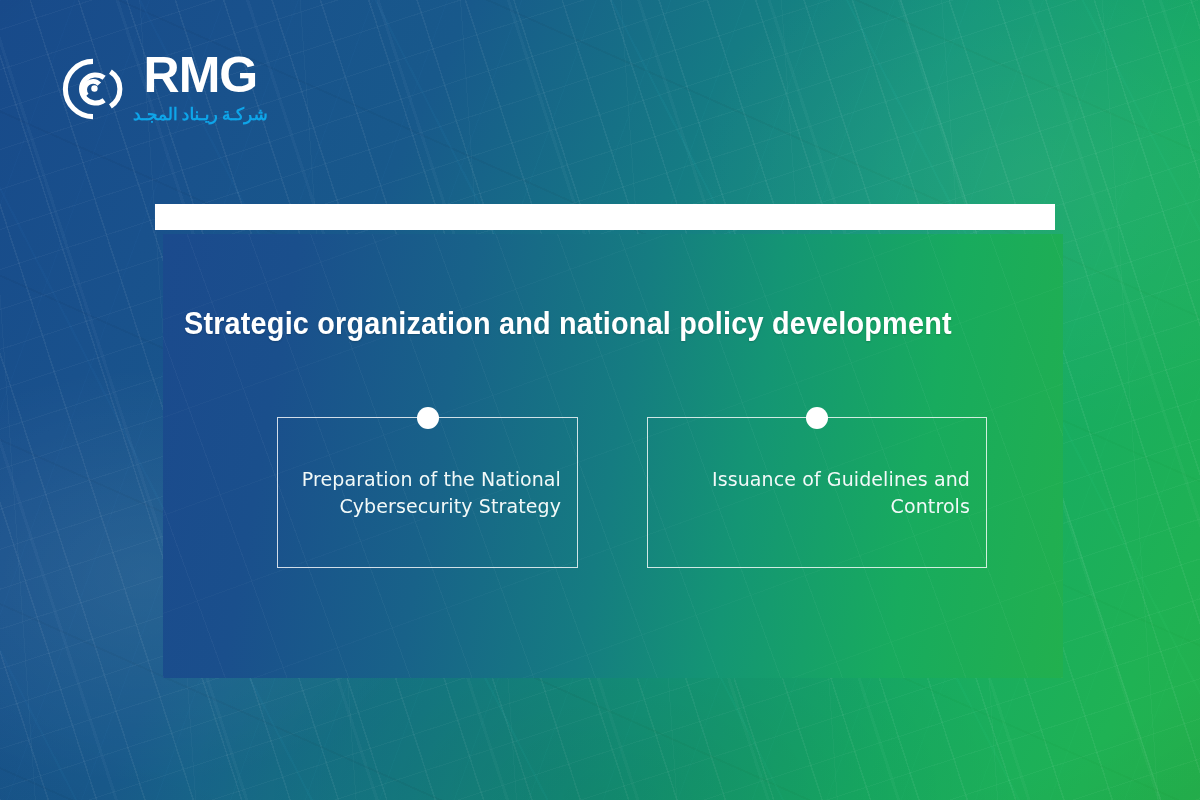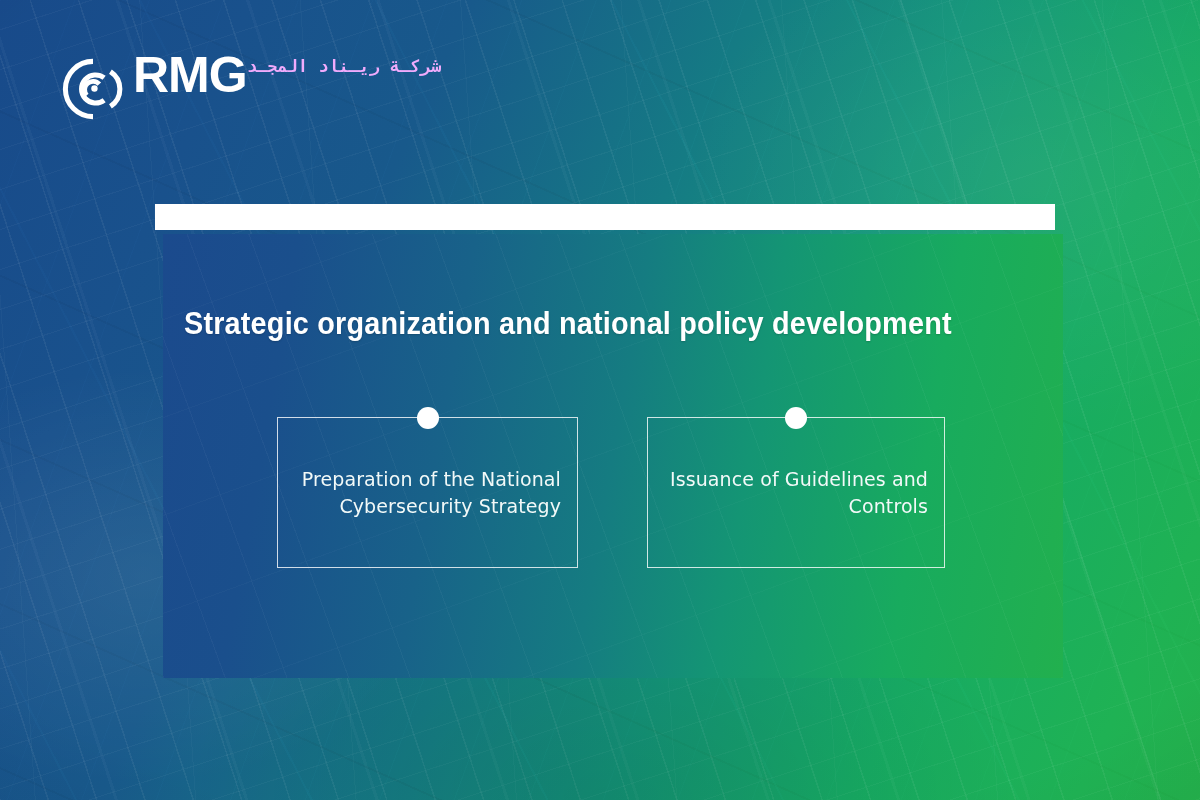--- a/index.html
+++ b/index.html
@@ -60,30 +60,30 @@
     background:radial-gradient(ellipse 120% 110% at 50% 45%, transparent 55%, rgba(0,0,0,.14) 100%);
   }
 
   
   .logo {
     position:absolute; left:62px; top:52px;
     display:flex; align-items:flex-start; gap:9px;
     z-index:6;
   }
   .logo-mark { width:62px; height:62px; margin-top:6px; flex:none; }
-  .logo-text { display:flex; flex-direction:row; align-items:flex-start; }
+  .logo-text { display:flex; flex-direction:column; align-items:center; }
   .logo-word {
     font-size:50px; font-weight:bold; color:#ffffff;
     letter-spacing:-1px; line-height:.95;
     font-family:"Liberation Sans", sans-serif;
   }
   .logo-ar {
-    font-size:17px; color:#f0abfc; font-weight:bold;
+    font-size:17px; color:#0ea5e9; font-weight:bold;
     letter-spacing:1.2px; margin-top:4px; direction:rtl;
-    font-family:Liberation Mono, monospace;
+    font-family:Liberation Serif, serif;
   }
 
   
   .accent-bar {
     position:absolute; left:155px; top:204px;
     width:900px; height:26px;
     background:#ffffff;
     z-index:5;
   }
   .panel {
@@ -119,21 +119,21 @@
   }
 
   .cards { position:absolute; left:0; top:0; width:100%; height:100%; }
   .card {
     position:absolute;
     border:1.5px solid rgba(255,255,255,.80);
     display:flex; align-items:center; justify-content:center;
     padding:0 16px;
   }
   .card-1 { left:114px; top:183px; width:301px; height:151px; }
-  .card-2 { left:484px; top:183px; width:298px; height:151px; }
+  .card-2 { left:484px; top:183px; width:340px; height:151px; }
   .card-label {
     font-size:19px; line-height:1.42; color:#f2f9f8;
     text-align:right; font-weight:400;
     font-family:"DejaVu Sans","Liberation Sans",sans-serif;
     letter-spacing:.1px;
   }
   .card-dot {
     position:absolute; top:-11px; left:50%;
     transform:translateX(-50%);
     width:22px; height:22px; border-radius:50%;

